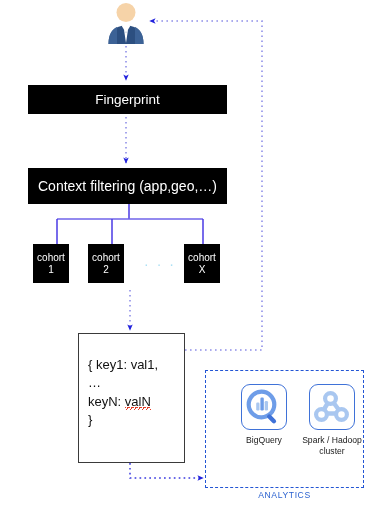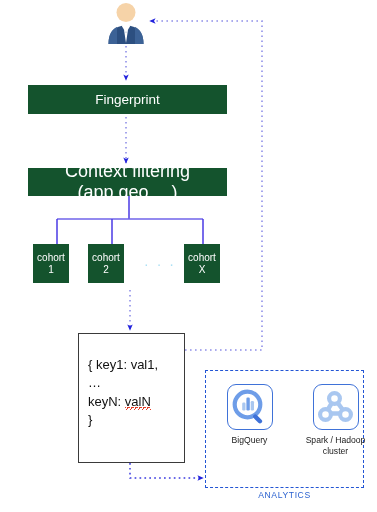--- a/index.html
+++ b/index.html
@@ -24,43 +24,43 @@
     height: 512px;
     pointer-events: none;
   }
 
   .node {
     position: absolute;
     box-sizing: border-box;
   }
 
   .blue-box {
-    background: #14532d;
+    background: #000000;
     color: #ffffff;
     display: flex;
     align-items: center;
     justify-content: center;
     text-align: center;
     line-height: 1.15;
   }
 
   #fingerprint-box {
     left: 28px;
     top: 85px;
     width: 199px;
     height: 29px;
     font-size: 13.5px;
   }
 
   #context-box {
     left: 28px;
     top: 168px;
     width: 199px;
-    height: 28px;
-    font-size: 18px;
+    height: 36px;
+    font-size: 14px;
   }
 
   .cohort-box {
     width: 36px;
     height: 39px;
     top: 244px;
     font-size: 10px;
     flex-direction: column;
     justify-content: center;
   }
@@ -108,25 +108,25 @@
     left: 205px;
     top: 370px;
     width: 159px;
     height: 118px;
     border: 1.6px dashed #2255d4;
     box-sizing: border-box;
   }
 
   #analytics-icons {
     position: absolute;
-    left: 8px; top: 0;
+    left: 0; top: 0;
     width: 100%;
     display: flex;
-    justify-content: center;
-    gap: 24px;
+    justify-content: flex-end;
+    gap: 6px;
     padding-top: 13px;
   }
   .tool {
     width: 62px;
     text-align: center;
   }
   .tool-icon {
     width: 44px;
     height: 44px;
     margin: 0 auto;

